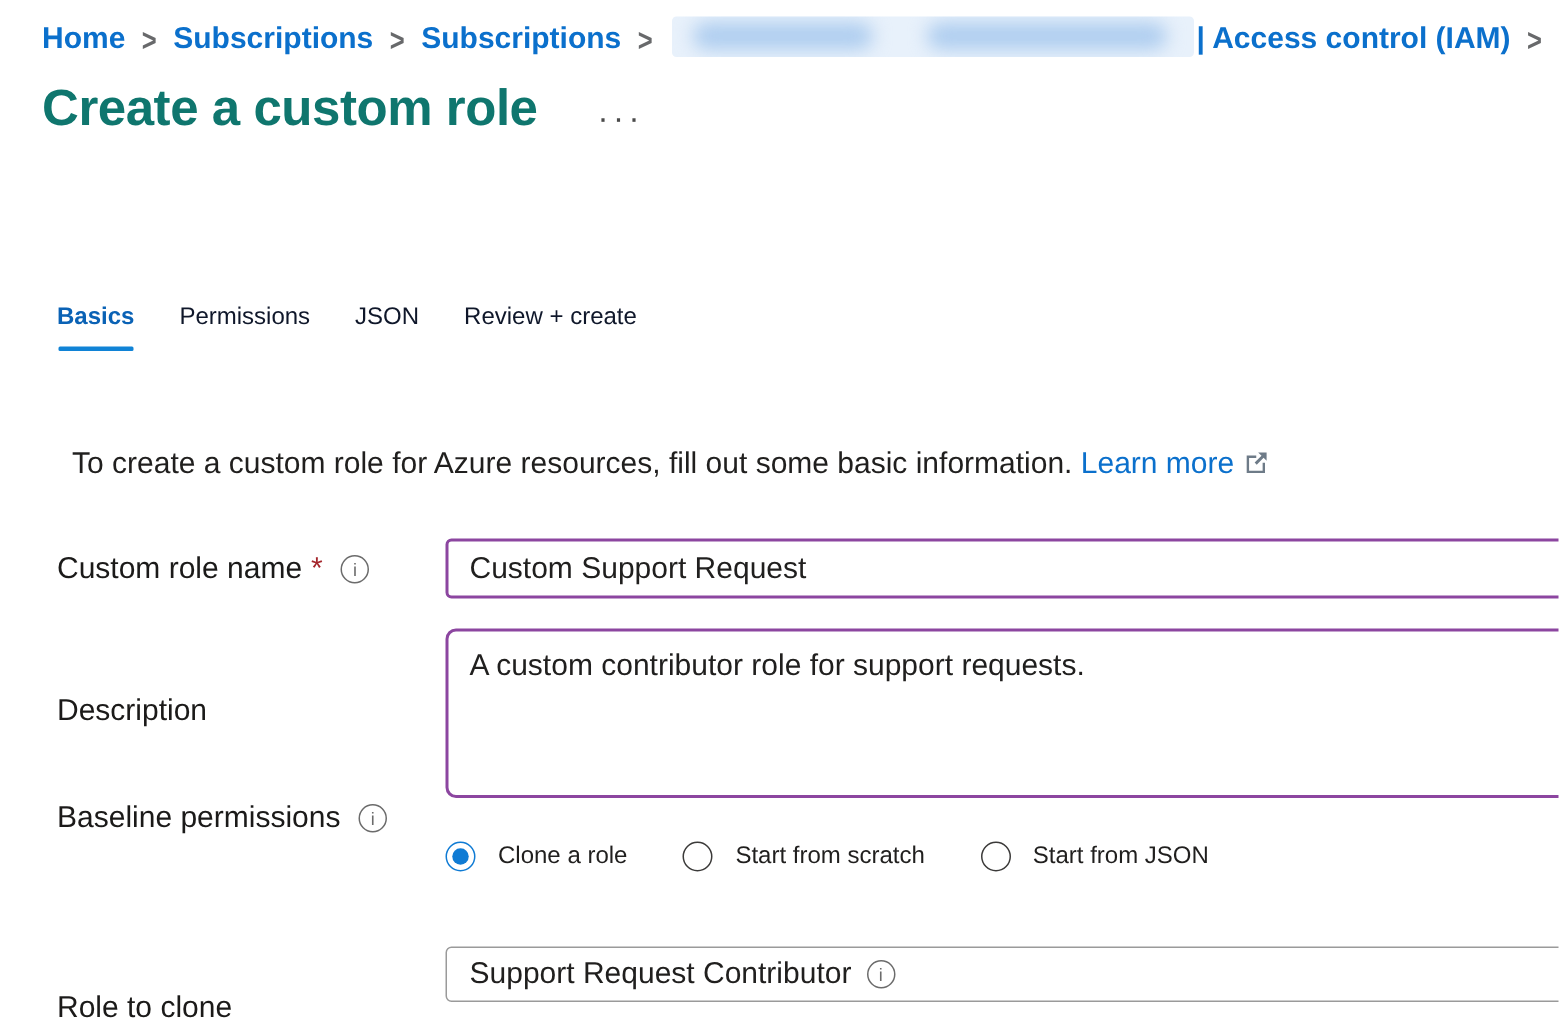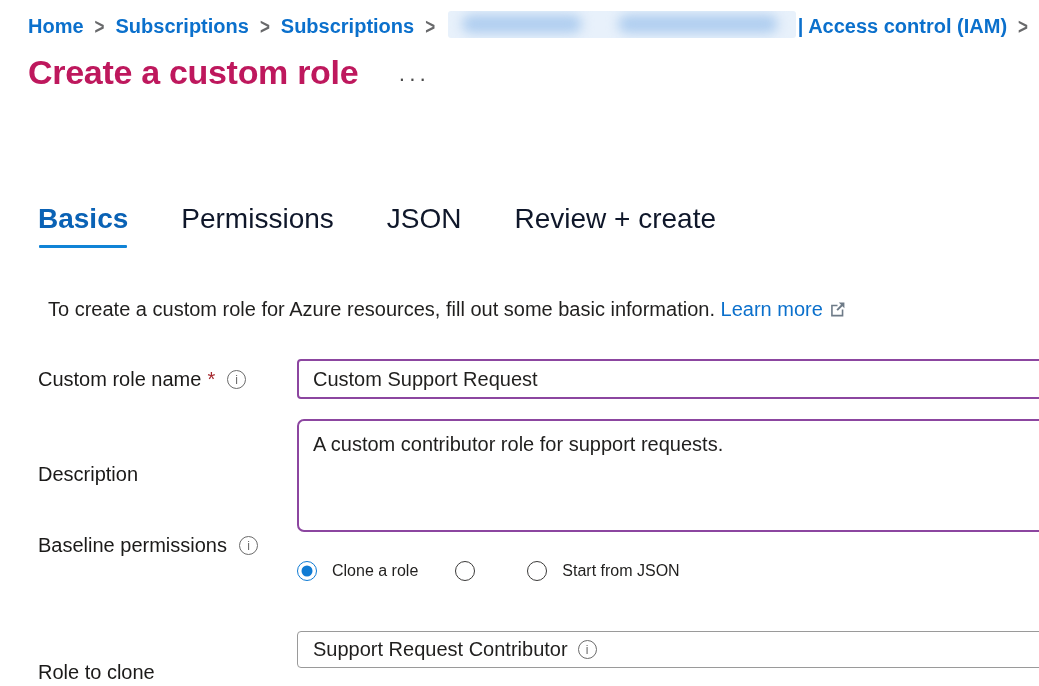--- a/index.html
+++ b/index.html
@@ -26,25 +26,25 @@
     width: 378px; height: 27px; margin: 0 2px;
     position: relative; border-radius: 3px; overflow: hidden;
     background: #e8f1fb;
   }
   .redacted-blob { position: absolute; top: 4px; height: 18px; border-radius: 9px; filter: blur(6px); background: #aecdef; }
   .blob-a { left: 14px;  width: 120px; }
   .blob-b { left: 170px; width: 160px; }
 
   
   .title-row { position: absolute; top: 53px; left: 28px; display: flex; align-items: center; }
-  .page-title { font-size: 34px; font-weight: 700; color: #be185d; letter-spacing: -0.3px; margin: 0; }
+  .page-title { font-size: 34px; font-weight: 700; color: #0f766e; letter-spacing: -0.3px; margin: 0; }
   .more-btn { margin-left: 40px; margin-top: 12px; color: #4a4a4a; font-size: 22px; letter-spacing: 3px; cursor: pointer; line-height: 10px; }
 
   
-  .tabs { position: absolute; top: 203px; left: 38px; display: flex; gap: 53px; font-size: 28px; }
+  .tabs { position: absolute; top: 203px; left: 38px; display: flex; gap: 30px; font-size: 16px; }
   .tab { color: #0f172a; padding-bottom: 13px; position: relative; cursor: pointer; }
   .tab.active { color: #0a62b5; font-weight: 700; }
   .tab.active::after {
     content: ""; position: absolute; left: 1px; right: 1px; bottom: 0;
     height: 3px; background: #1083d6; border-radius: 1px;
   }
 
   
   .intro { position: absolute; top: 298px; left: 48px; font-size: 20px; color: #201f1e; }
   .learn-link { color: #0b70cc; cursor: pointer; text-decoration: none; }
@@ -153,20 +153,21 @@
   <span>Baseline permissions</span>
   <i class="info-icon">i</i>
 </div>
 <div class="radio-group">
   <div class="radio-option selected">
     <span class="radio-circle"></span>
     <span>Clone a role</span>
   </div>
   <div class="radio-option">
     <span class="radio-circle"></span>
+    <span>Start from scratch</span>
   </div>
   <div class="radio-option">
     <span class="radio-circle"></span>
     <span>Start from JSON</span>
   </div>
 </div>
 
 <div class="field-label" id="label-clone">
   <span>Role to clone</span>
 </div>

